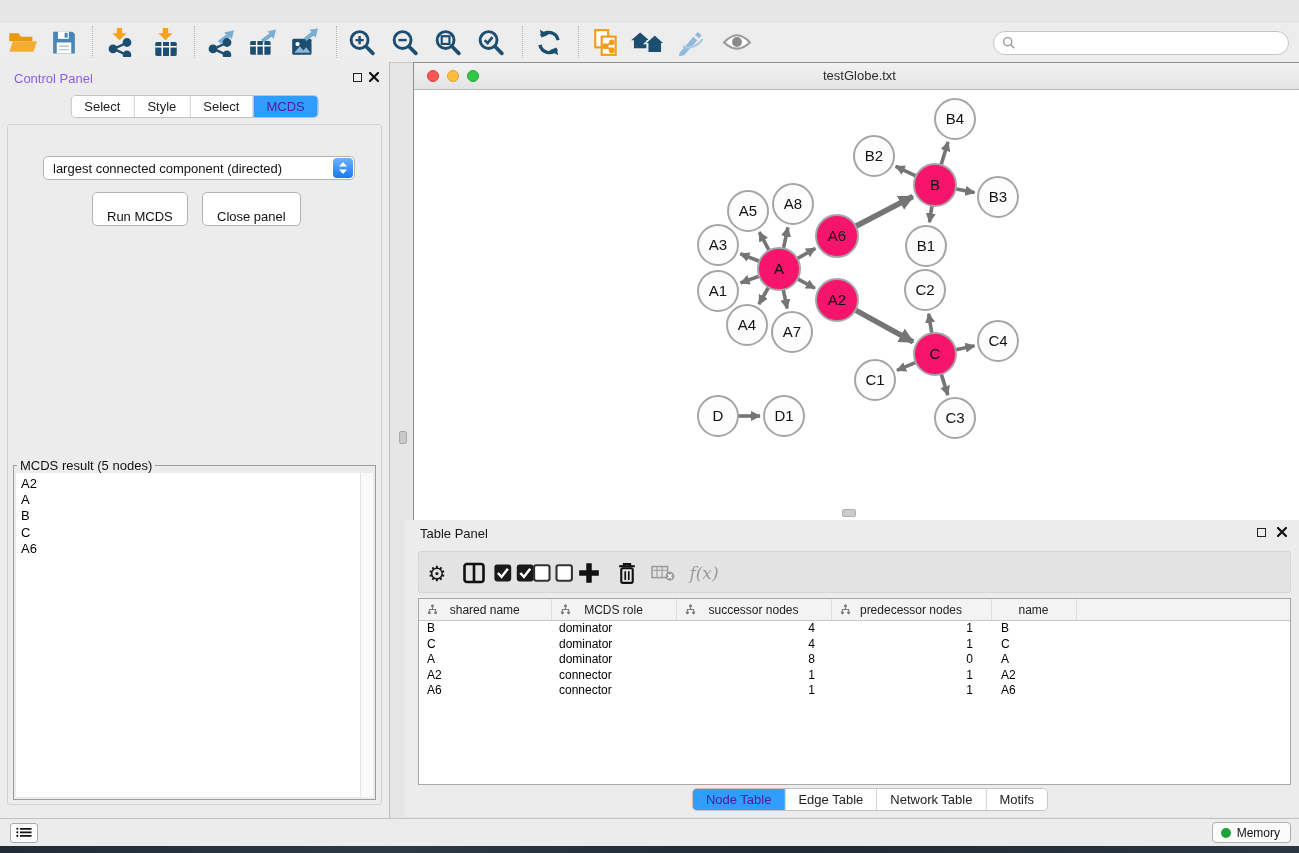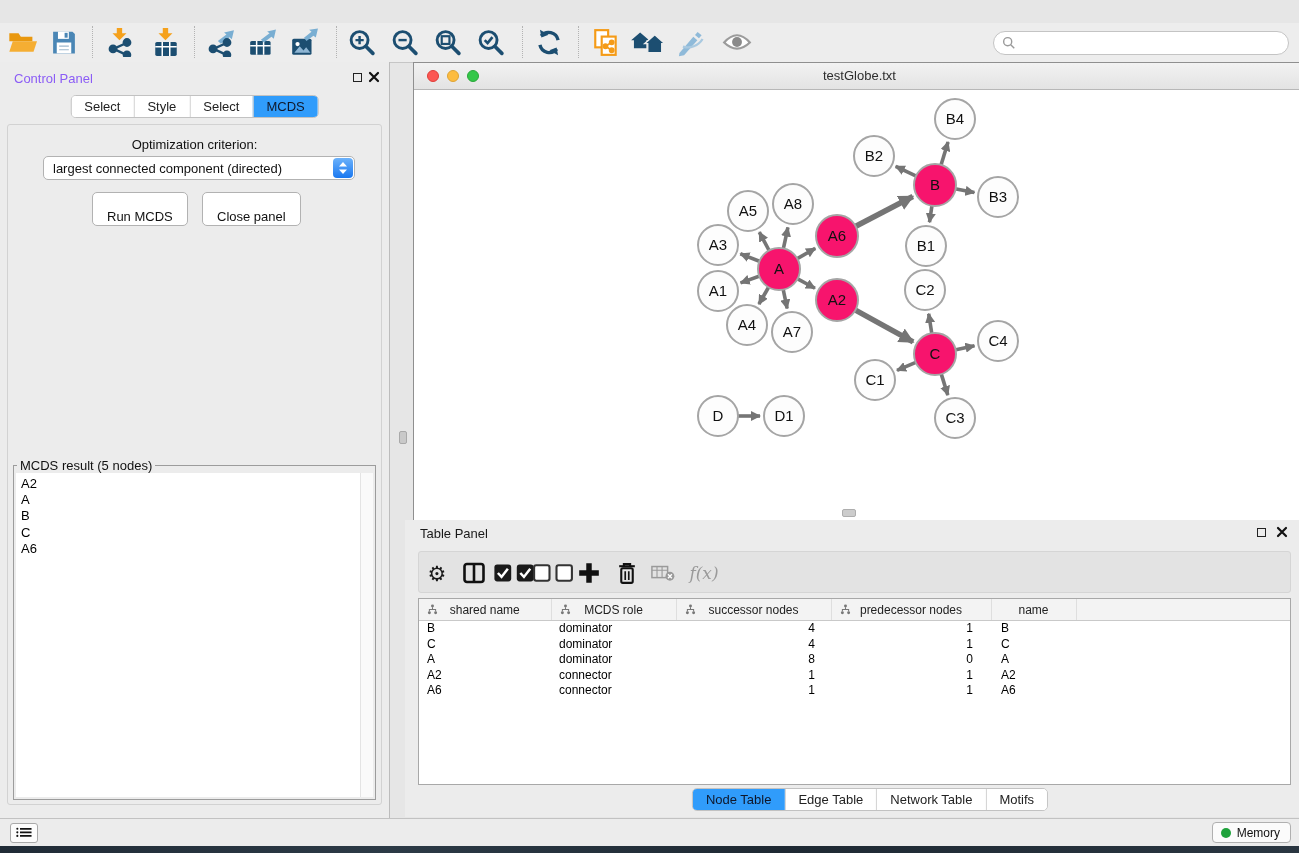--- a/index.html
+++ b/index.html
@@ -21,21 +21,21 @@
   .search input{position:absolute;left:27px;top:2px;width:258px;height:16px;border:none;outline:none;background:transparent;font-size:12px;font-family:"Liberation Sans",sans-serif;}
   
   .control-panel{position:absolute;left:0;top:62px;width:390px;height:756px;background:#ececec;border-right:1px solid #bcbcbc;box-sizing:border-box;}
   .cp-title{position:absolute;left:14px;top:9px;font-size:13px;color:#8b5cf6;}
   .float-btn{position:absolute;top:11px;width:9px;height:9px;border:1.5px solid #222;background:transparent;padding:0;}
   .close-btn{position:absolute;top:9px;width:12px;height:12px;background:none;border:none;padding:0;}
   .cp-float{right:27px;} .cp-close{right:9px;}
   .seg-tabs{display:flex;border:1px solid #c2c2c2;border-radius:5px;overflow:hidden;background:#fff;height:21px;width:max-content;}
   .seg{padding:2px 13px;font-size:13px;line-height:17px;color:#222;border-left:1px solid #d2d2d2;background:#fff;white-space:nowrap;}
   .seg:first-child{border-left:none;}
-  .seg.active{background:#309cfb;color:#0f172a;}
+  .seg.active{background:#309cfb;color:#4c1d95;}
   #cp-tabs{position:absolute;left:50%;transform:translateX(-50%);top:33px;}
   .cp-body{position:absolute;left:7px;right:7px;top:62px;bottom:13px;border:1px solid #d2d2d2;border-radius:3px;background:#ececec;}
   .opt-label{position:absolute;left:0;width:100%;top:12px;text-align:center;font-size:13px;color:#111;}
   .dropdown{position:absolute;left:35px;top:31px;width:312px;height:24px;background:#fff;border:1px solid #b2b2b2;border-radius:5px;box-sizing:border-box;}
   .dd-text{position:absolute;left:9px;top:4px;font-size:13px;color:#111;white-space:nowrap;}
   .dd-stepper{position:absolute;right:1px;top:1px;width:20px;height:20px;border-radius:4px;background:linear-gradient(#6cb2fb,#1a78f0);}
   .dd-stepper svg{position:absolute;left:3px;top:2px;width:14px;height:16px;}
   .mac-btn{position:absolute;height:23px;background:#fff;border:1px solid #b2b2b2;border-radius:5px;font-size:13px;color:#111;padding:16px 14px;font-family:"Liberation Sans",sans-serif;}
   .btn-run{left:84px;top:67px;}
   .btn-closep{left:194px;top:67px;}
@@ -238,21 +238,20 @@
           <path d="M2 2l8 8M10 2l-8 8" stroke="#111" stroke-width="2.2" stroke-linecap="round"></path>
         </svg>
     </button>
     <div class="seg-tabs" id="cp-tabs">
         <span class="seg">Select</span>
         <span class="seg">Style</span>
         <span class="seg">Select</span>
         <span class="seg active">MCDS</span>
       </div>
     <div class="cp-body">
-      <div class="opt-label">Optimization criterion:</div>
       <div class="dropdown">
         <span class="dd-text">largest connected component (directed)</span>
         <span class="dd-stepper">
           <svg viewBox="0 0 14 16">
               <path d="M3 6.5L7 2l4 4.5z" fill="#fff"></path>
               <path d="M3 9.5L7 14l4-4.5z" fill="#fff"></path>
             </svg>
         </span>
       </div>
       <button class="mac-btn btn-run">Run MCDS</button>

